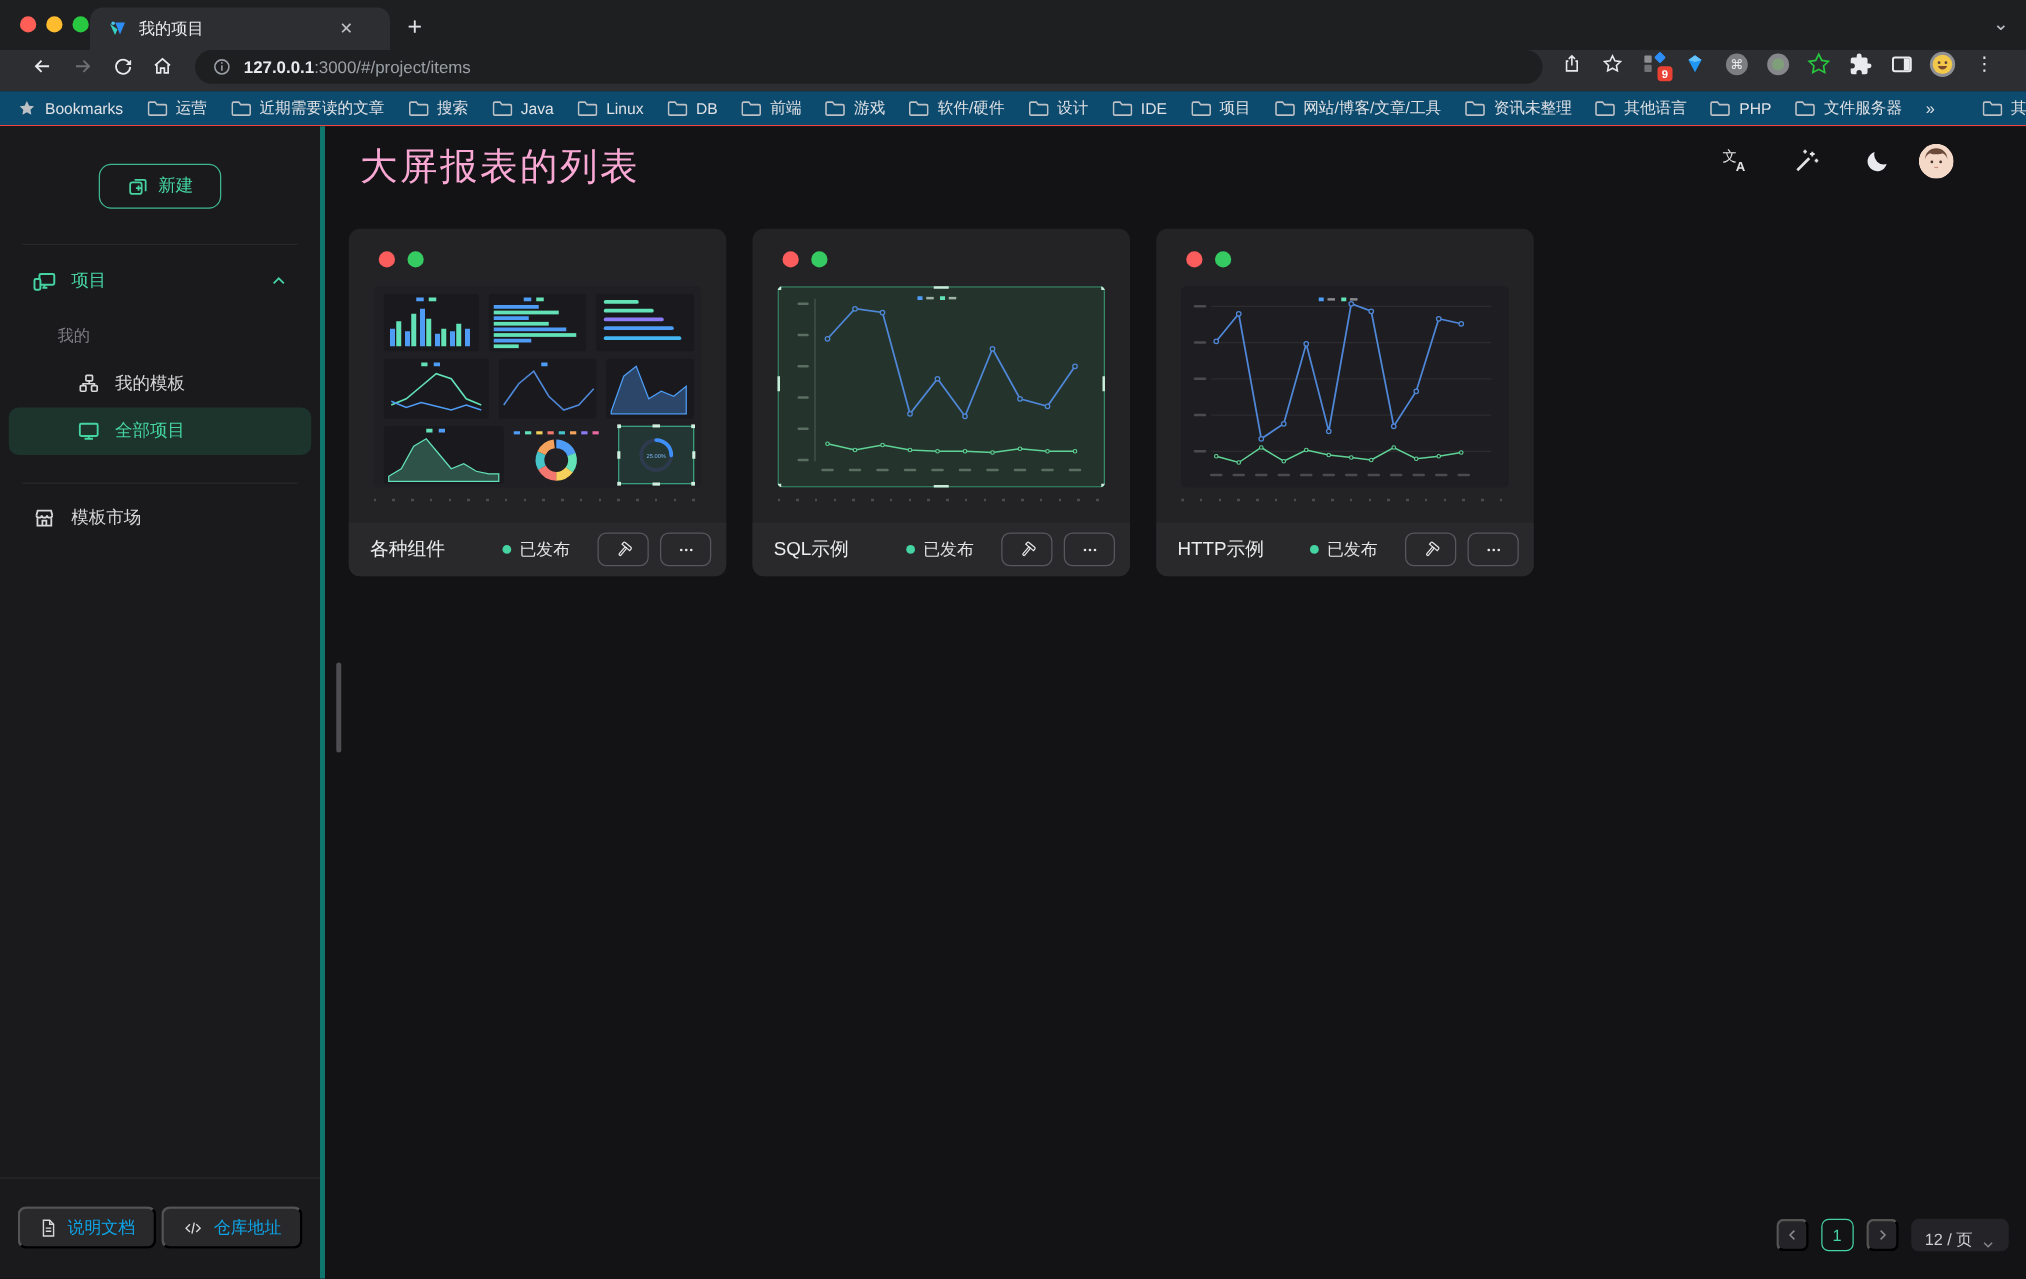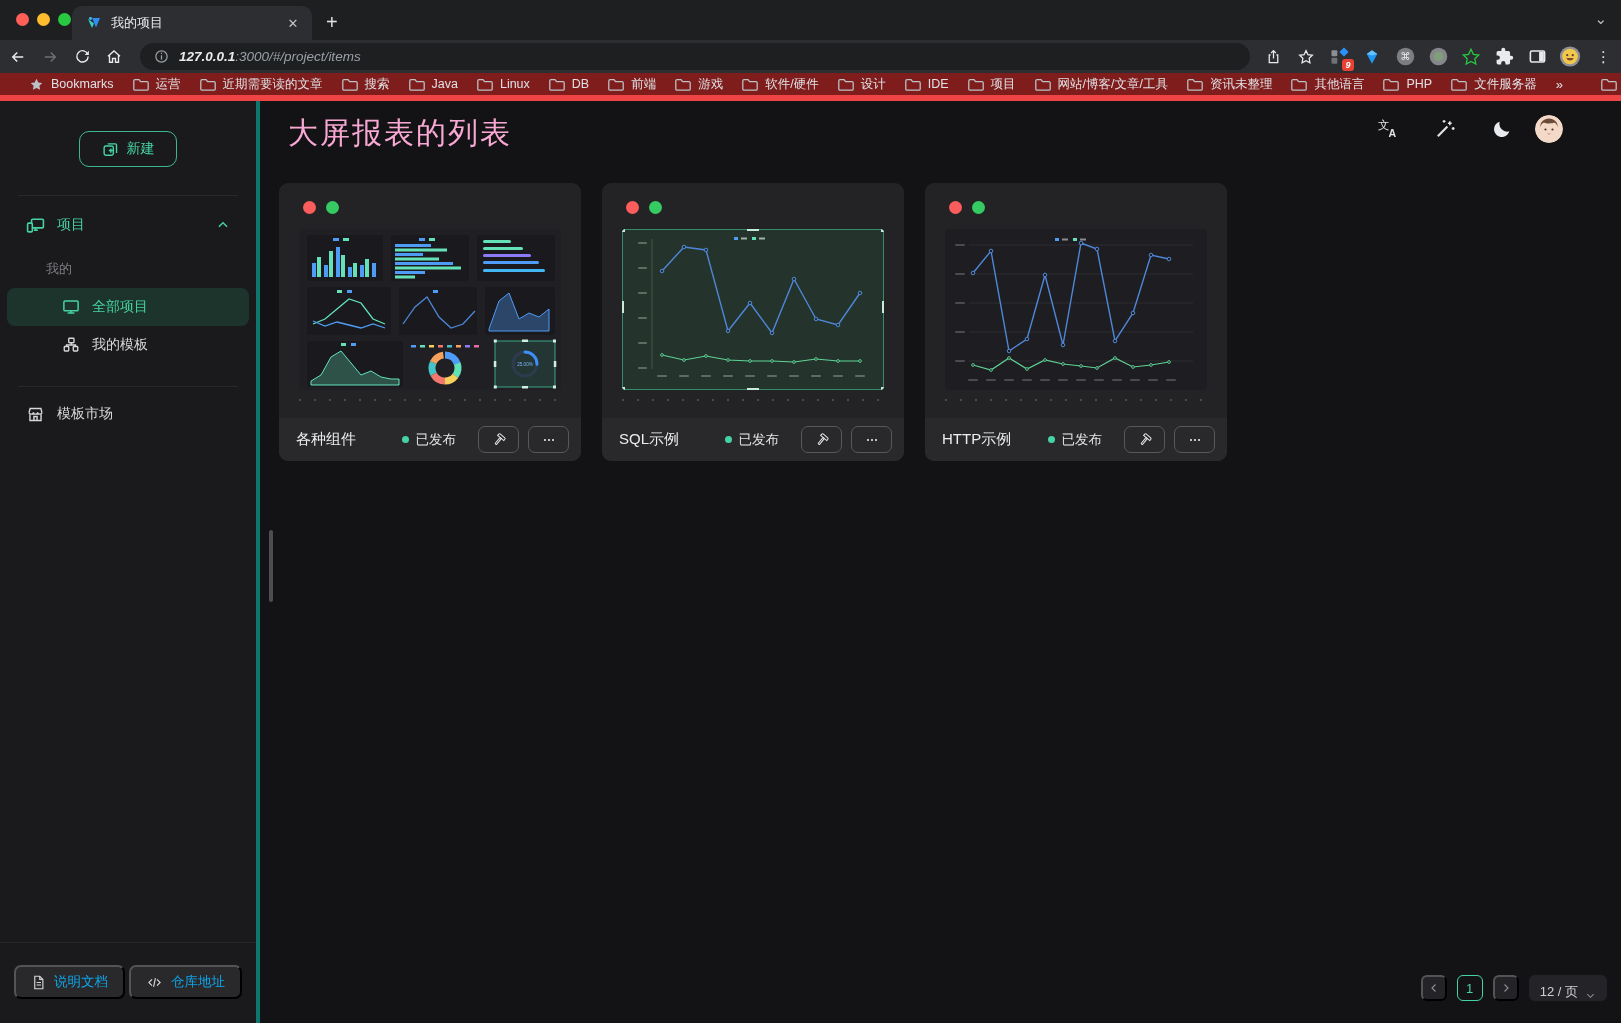--- a/index.html
+++ b/index.html
@@ -6,41 +6,41 @@
   html,body { width:1621px; height:1023px; overflow:hidden; background:#151517;
     font-family:"Liberation Sans","DejaVu Sans",sans-serif; }
   svg { display:block; }
 
   
   .titlebar { height:40px; background:#1e1f21; position:relative; display:flex; align-items:flex-end; }
   .traffic { position:absolute; left:16px; top:13px; display:flex; gap:8px; }
   .traffic i { width:13px; height:13px; border-radius:50%; display:block; }
   .t-red{background:#ff5f57}.t-yellow{background:#febc2e}.t-green{background:#28c840}
   .tab { margin-left:72px; width:240px; height:34px; background:#2d2e31; border-radius:10px 10px 0 0;
-    display:flex; align-items:center; padding:0 10px 0 14px; gap:9px; }
+    display:flex; align-items:center; padding:0 26px 0 14px; gap:9px; }
   .tab-title { color:#e8eaed; font-size:13px; flex:1; white-space:nowrap; overflow:hidden; }
   .tab-close { color:#bdc1c6; font-size:13px; width:18px; height:18px; border-radius:50%;
     display:flex; align-items:center; justify-content:center; }
   .newtab { color:#dfe1e5; font-size:20px; font-weight:300; margin:0 0 6px 14px; }
   .tabsearch { position:absolute; right:14px; top:10px; color:#bdc1c6; font-size:15px; }
 
-  .toolbar { height:33px; background:#2d2e31; display:flex; align-items:center; padding:0 4px; gap:4px;font-style:italic; }
+  .toolbar { height:33px; background:#2d2e31; display:flex; align-items:flex-start; padding:0 20px; gap:4px; }
   .navbtn { width:28px; height:26px; display:flex; align-items:center; justify-content:center; border-radius:50%; }
   .urlbar { flex:1; height:27px; background:#1e1f21; border-radius:14px; display:flex; align-items:center;
     padding:0 14px; gap:10px; margin:0 8px; }
   .url { font-size:13.5px; color:#9aa0a6; white-space:nowrap; }
   .url b { color:#e8eaed; font-weight:600; }
   .tool-right { display:flex; align-items:center; gap:11px; padding-right:2px; }
   .extbox { position:relative; width:22px; height:22px; display:flex; align-items:center; justify-content:center; }
   .badge { position:absolute; right:-4px; bottom:-3px; background:#e94235; color:#fff; font-size:9px;
     padding:1px 3.5px; border-radius:3px; font-weight:700; }
   .kebab { color:#dfe1e5; font-size:15px; letter-spacing:0; padding:0 4px; }
 
-  .bookmarks { height:28px; background:#7f1d1d; display:flex; align-items:center; padding:0 29px;
-    gap:19px; border-bottom:6px solid #ef4444; }
+  .bookmarks { height:28px; background:#0c4a6e; display:flex; align-items:center; padding:0 14px;
+    gap:19px; border-bottom:1px solid #ef4444; }
   .bm { display:flex; align-items:center; gap:7px; color:#dfe1e5; font-size:12.5px; white-space:nowrap; }
   .bm-sep { color:#9aa0a6; width:1px; height:16px; background:#55565a; }
   .bm-more { color:#dfe1e5; font-size:13px; }
   .bm-last { margin-left:auto; }
 
   
   .app { display:flex; height:922px; background:#131316; }
 
   
   .sidebar { width:260px; background:#1a1a1d; border-right:4px solid #0f766e; position:relative; flex-shrink:0; }
@@ -353,36 +353,36 @@
         <path d="M12 15v3M10 18h5" stroke="#45d4a1" stroke-width="2"></path>
       </svg>
       <span>项目</span>
       <svg class="chev" width="14" height="14" viewBox="0 0 24 24">
           <path d="M5 15l7-7 7 7" stroke="#45d4a1" stroke-width="2.4" fill="none"></path>
         </svg>
     </div>
 
     <div class="side-sub">我的</div>
 
-    <div class="side-item active">
-      <svg width="18" height="18" viewBox="0 0 24 24">
-        <rect x="2.5" y="4" width="19" height="13" rx="1.5" stroke="#45d4a1" stroke-width="2" fill="none"></rect>
-        <path d="M12 17v3M7.5 20h9" stroke="#45d4a1" stroke-width="2"></path>
-      </svg>
-      <span>全部项目</span>
-    </div>
-
     <div class="side-item">
       <svg width="18" height="18" viewBox="0 0 24 24">
         <rect x="9" y="3" width="7" height="6" rx="1" stroke="#d8d8da" stroke-width="1.8" fill="none"></rect>
         <rect x="3" y="14" width="6" height="6" rx="1" stroke="#d8d8da" stroke-width="1.8" fill="none"></rect>
         <rect x="15" y="14" width="6" height="6" rx="1" stroke="#d8d8da" stroke-width="1.8" fill="none"></rect>
         <path d="M12.5 9v3M6 14v-2h12v2" stroke="#d8d8da" stroke-width="1.8" fill="none"></path>
       </svg>
       <span>我的模板</span>
+    </div>
+
+    <div class="side-item active">
+      <svg width="18" height="18" viewBox="0 0 24 24">
+        <rect x="2.5" y="4" width="19" height="13" rx="1.5" stroke="#45d4a1" stroke-width="2" fill="none"></rect>
+        <path d="M12 17v3M7.5 20h9" stroke="#45d4a1" stroke-width="2"></path>
+      </svg>
+      <span>全部项目</span>
     </div>
 
     <div class="side-div" style="margin-top:22px"></div>
 
     <div class="side-row" style="margin-top:6px">
       <svg width="19" height="19" viewBox="0 0 24 24">
         <path d="M4 9l1.2-4.5h13.6L20 9" stroke="#d8d8da" stroke-width="1.8" fill="none"></path>
         <path d="M4 9c0 1.4 1.1 2.5 2.6 2.5S9.3 10.4 9.3 9c0 1.4 1.2 2.5 2.7 2.5s2.7-1.1 2.7-2.5c0 1.4 1.1 2.5 2.6 2.5S20 10.4 20 9" stroke="#d8d8da" stroke-width="1.8" fill="none"></path>
         <path d="M5 12v7.5h14V12M10 19.5v-5h4v5" stroke="#d8d8da" stroke-width="1.8" fill="none"></path>
       </svg>

